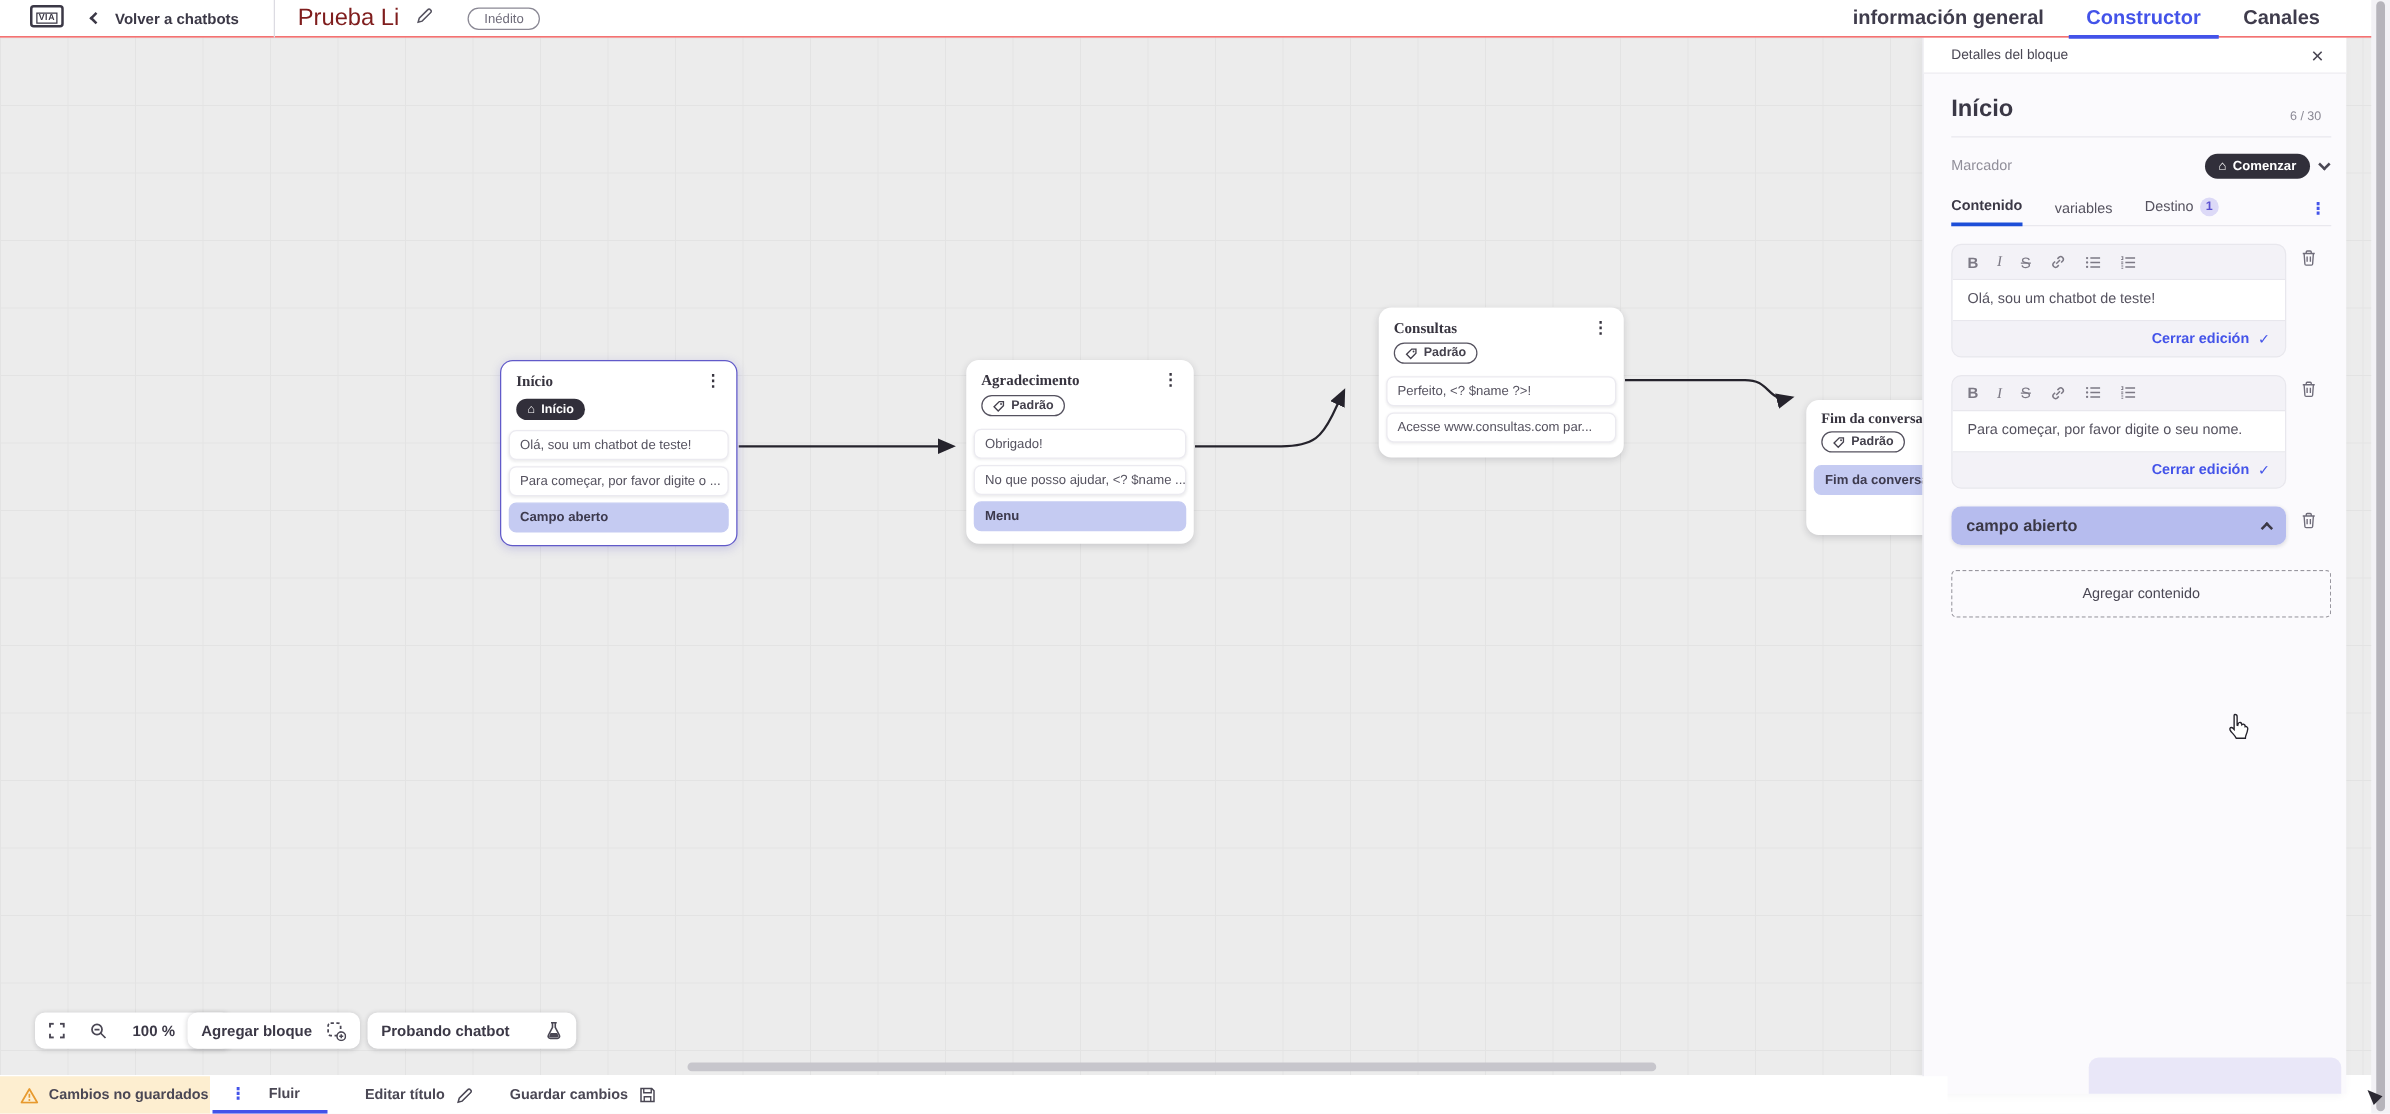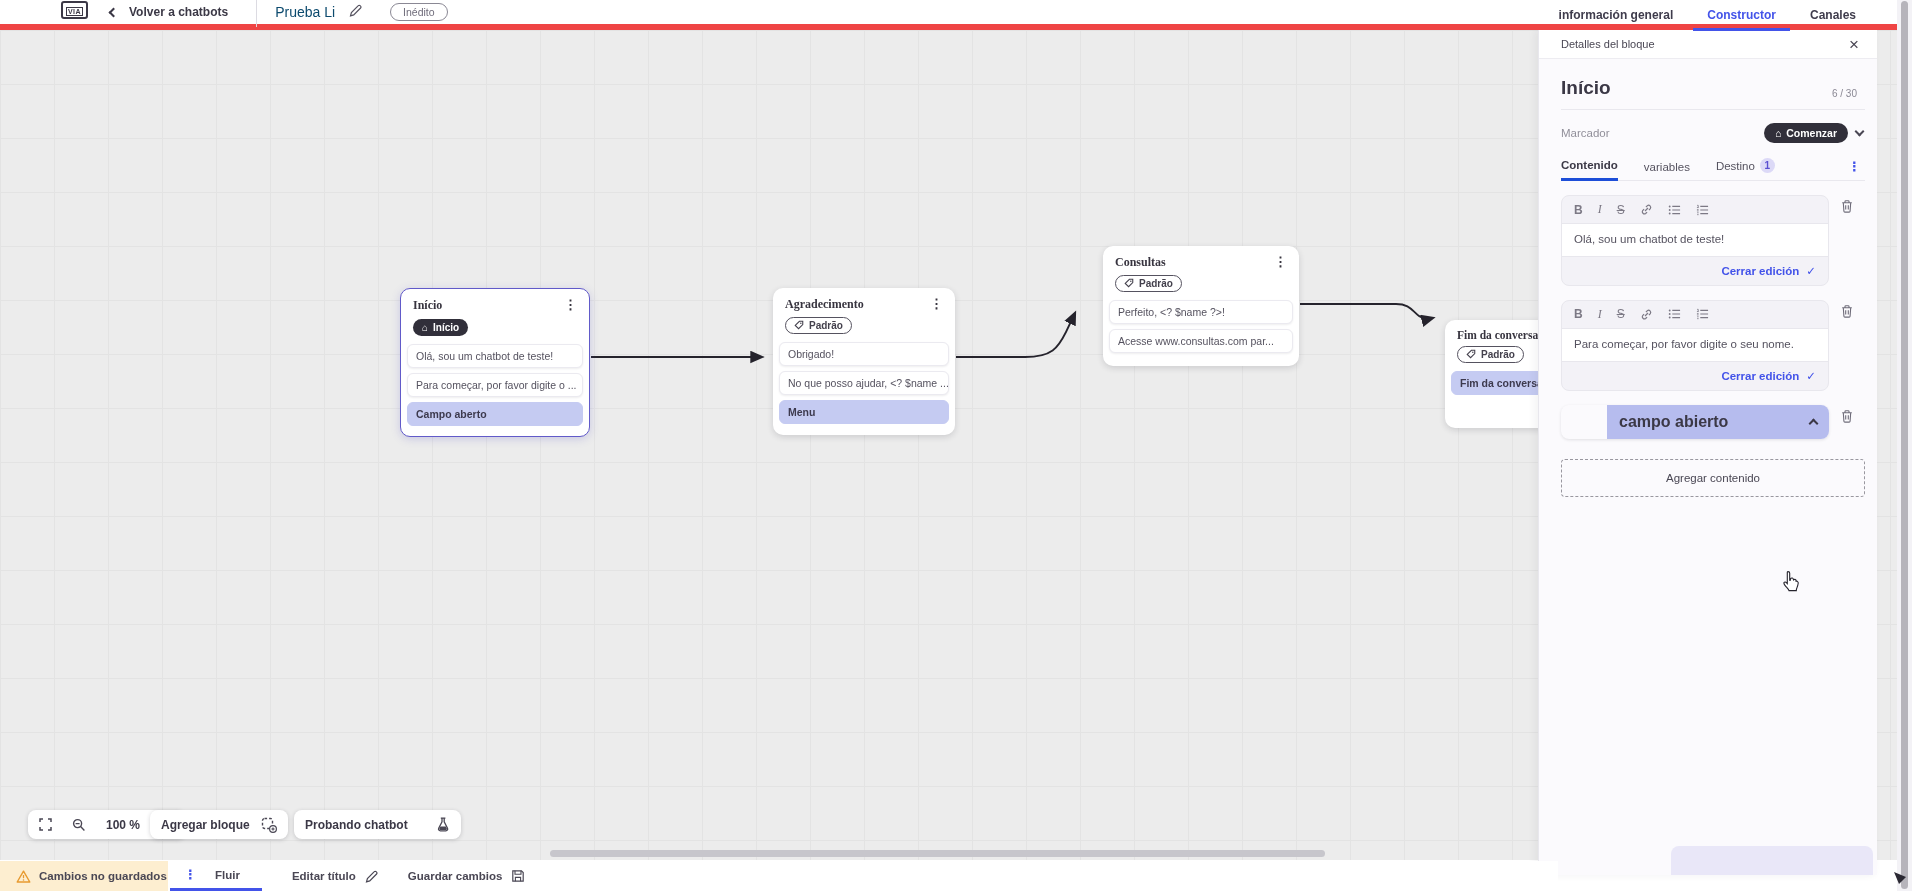--- a/index.html
+++ b/index.html
@@ -1,35 +1,35 @@
 <!DOCTYPE html>
 <html><head>
 <meta charset="utf-8">
 <style>
   * { box-sizing: border-box; margin:0; padding:0; }
   html,body { width:1912px; height:891px; overflow:hidden; }
   body { font-family:"Liberation Sans","DejaVu Sans",sans-serif; background:#fff; color:#3b3846; position:relative; }
 
   
   .topbar { position:absolute; left:0; top:0; width:1912px; height:30px; background:#fff; z-index:30;
-            display:flex; align-items:center; border-bottom:6px solid #ef4444;padding-left:37px; }
+            display:flex; align-items:center; border-bottom:1px solid #ef4444; }
   .logo { width:27px; height:18px; border:2px solid #3b3846; border-radius:3px; margin:-4px 0 0 24px;
           display:flex; align-items:flex-end; justify-content:center; }
   .logo span { font-size:7px; font-weight:bold; letter-spacing:.5px; border:1px solid #3b3846; padding:0 1px; line-height:7px; margin-bottom:1px; }
   .chev { display:inline-block; width:7px; height:7px; border-right:2px solid currentColor; border-bottom:2px solid currentColor; }
   .chev.left { transform:rotate(135deg); }
   .chev.down { transform:rotate(45deg); margin-top:-4px; }
   .chev.up   { transform:rotate(-135deg); margin-top:4px; }
   .backbtn { display:flex; align-items:center; gap:12px; margin-left:22px; font-size:12px; font-weight:bold; color:#3b3846; cursor:pointer; }
   .hdivider { width:1px; height:30px; background:#dcdbe2; margin-left:28px; }
-  .bottitle { margin-left:18px; font-size:14px; color:#0c4a6e;text-align:center; }
+  .bottitle { margin-left:18px; font-size:19px; color:#7f1d1d;text-align:center; }
   .pencil { color:#55525f; margin-left:14px; }
   .pill-inedito { margin-left:28px; font-size:10.5px; color:#6f6c7a; border:1px solid #8a8894; border-radius:12px; padding:2px 12px; }
   .toptabs { position:absolute; right:56px; top:0; height:30px; display:flex; gap:34px; align-items:center; }
-  .toptab { font-size:12px; font-weight:bold; color:#3f3c4c; position:relative; height:100%; display:flex; align-items:center; cursor:pointer; }
+  .toptab { font-size:16px; font-weight:bold; color:#3f3c4c; position:relative; height:100%; display:flex; align-items:center; cursor:pointer; }
   .toptab.active { color:#4353e9; }
   .toptab.active::after { content:""; position:absolute; left:-14px; right:-14px; bottom:-1px; height:3px; background:#4353e9; }
 
   
   .canvas { position:absolute; left:0; top:30px; width:1912px; height:830px; z-index:1;
             background-color:#ececec;
             background-image:linear-gradient(#e3e3e3 1px, transparent 1px),
                              linear-gradient(90deg,#e3e3e3 1px, transparent 1px);
             background-size:54px 54px; }
   svg.connectors { position:absolute; left:0; top:0; width:1912px; height:830px; }
@@ -88,21 +88,21 @@
   .tbtn.b { font-weight:bold; }
   .tbtn.i { font-style:italic; font-family:"Liberation Serif","DejaVu Serif",serif; }
   .tbtn.s { text-decoration:line-through; }
   .etext { background:#fff; border-top:1px solid #e8e7ed; border-bottom:1px solid #e8e7ed;
            padding:7px 12px; font-size:11.5px; color:#55525f; line-height:1.55; }
   .efoot { display:flex; justify-content:flex-end; align-items:center; gap:7px; padding:7px 12px;
            color:#4353e9; font-size:11.5px; font-weight:bold; cursor:pointer; }
 
   .ofield { border-radius:8px; overflow:hidden; box-shadow:0 1px 3px rgba(40,38,50,.12); }
   .ofhead { background:#b6bcee; padding:8px 12px; display:flex; justify-content:space-between; align-items:center;
-            font-size:16px; font-weight:bold; color:#3b3846; cursor:pointer;margin-left:46px; }
+            font-size:13px; font-weight:bold; color:#3b3846; cursor:pointer; }
   .ofbody { background:#fff; padding:11px 12px 15px; }
   .oflabel { font-size:11.5px; color:#6f6c7a; margin:2px 0 9px 9px; }
   .radios { display:flex; gap:28px; align-items:center; margin-left:2px; }
   .radio { display:flex; align-items:center; gap:8px; font-size:11.5px; color:#4a4754; cursor:pointer; }
   .rdot { width:14px; height:14px; border-radius:50%; flex:0 0 auto; }
   .rdot.sel { background:#4b49d8; border:2px solid #3a38c2; }
   .rdot.un { background:#fff; border:2px solid #8a8894; }
   .ofhelp { margin-top:11px; font-size:11.5px; color:#9b99a3; line-height:1.5; }
 
   .addcontent { margin-top:20px; border:1.5px dashed #99979f; border-radius:4px; height:38px;

